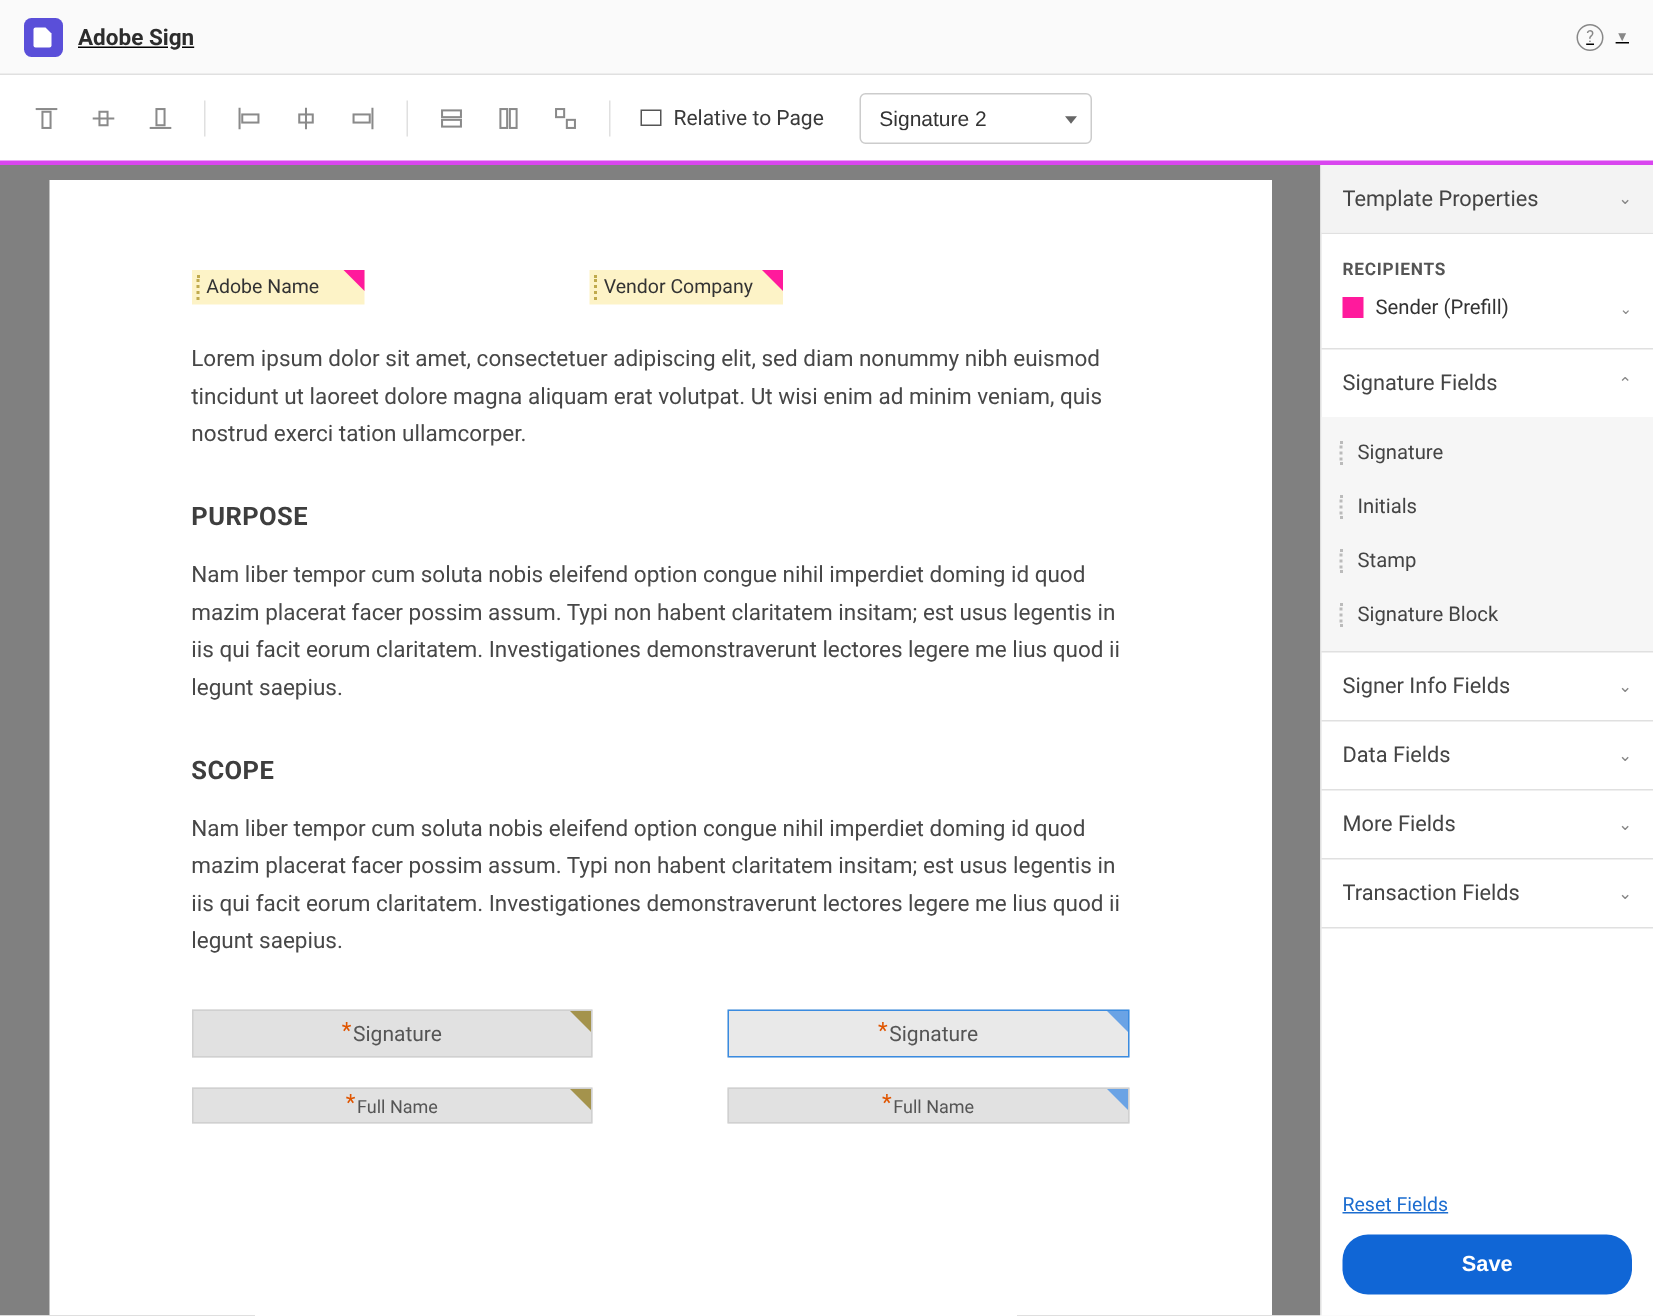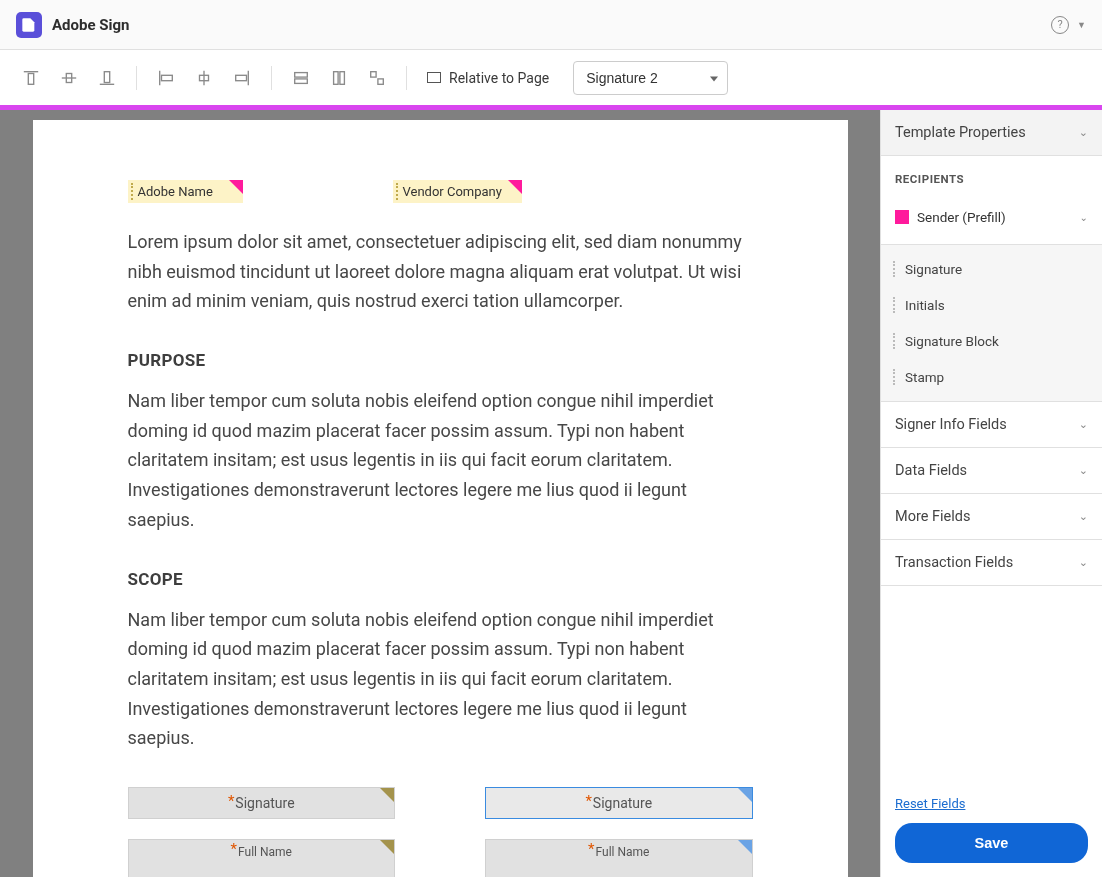--- a/index.html
+++ b/index.html
@@ -1,63 +1,63 @@
 <!DOCTYPE html>
 <html><head>
 <meta charset="utf-8">
 <style>
 * { box-sizing: border-box; margin: 0; padding: 0; }
 body { font-family: -apple-system, BlinkMacSystemFont, "Segoe UI", Roboto, Arial, sans-serif; background: #f5f5f5; width: 1102px; height: 877px; overflow: hidden; }
 
-.top-bar { height: 50px; background: #fafafa; border-bottom: 1px solid #e0e0e0; display: flex; align-items: center; padding: 0 16px; justify-content: space-between; }
+.top-bar { height: 50px; background: #fafafa; border-bottom: 1px solid #e0e0e0; display: flex; align-items: center; padding: 0 16px; justify-content: space-between; text-decoration: underline; }
 .top-bar-left { display: flex; align-items: center; gap: 10px; }
 .app-icon { width: 26px; height: 26px; background: #5a4fd9; border-radius: 5px; display: flex; align-items: center; justify-content: center; color: white; font-size: 14px; }
 .app-title { font-weight: 700; color: #2d2d2d; font-size: 15px; }
 .top-bar-right { display: flex; align-items: center; gap: 8px; color: #555; }
 .help-icon { width: 18px; height: 18px; border: 1.5px solid #888; border-radius: 50%; display: flex; align-items: center; justify-content: center; font-size: 11px; color: #888; cursor: pointer; }
 .chevron-small { font-size: 9px; color: #888; }
 
-.toolbar { height: 60px; background: #fff; border-bottom: 5px solid #d946ef; display: flex; align-items: center; padding: 0 16px; gap: 8px; }
+.toolbar { height: 60px; background: #fff; border-bottom: 3px solid #d946ef; display: flex; align-items: center; padding: 0 16px; gap: 8px; }
 .tool-btn { width: 30px; height: 30px; display: flex; align-items: center; justify-content: center; color: #8a8a8a; cursor: pointer; border-radius: 3px; }
 .tool-btn svg { width: 18px; height: 18px; stroke: #8a8a8a; fill: none; stroke-width: 1.5; }
 .tool-sep { width: 1px; height: 24px; background: #e0e0e0; margin: 0 6px; }
 .relative-label { font-size: 14px; color: #3a3a3a; display: flex; align-items: center; gap: 8px; margin-left: 6px; margin-right: 16px; }
 .rect-icon { width: 14px; height: 11px; border: 1.5px solid #555; }
 .field-select { height: 34px; border: 1px solid #ccc; border-radius: 4px; padding: 0 32px 0 12px; font-size: 14px; color: #333; background: #fff; appearance: none; position: relative; min-width: 155px; cursor: pointer; }
 .select-wrap { position: relative; }
 .select-wrap::after { content: ""; position: absolute; right: 10px; top: 50%; transform: translateY(-30%); border-left: 4px solid transparent; border-right: 4px solid transparent; border-top: 5px solid #666; pointer-events: none; }
 
 .main-area { display: flex; height: calc(877px - 110px); }
 .canvas { flex: 1; background: #808080; padding: 10px 0 0 0; overflow: hidden; display: flex; justify-content: center; }
 .page { width: 815px; background: #fff; padding: 60px 95px 40px 95px; }
 
 .tag-field { display: inline-block; position: relative; background: #fdf3c7; font-size: 13px; color: #333; padding: 4px 20px 4px 10px; min-width: 115px; margin-bottom: 24px; }
 .tag-field::before { content: ""; position: absolute; left: 3px; top: 3px; bottom: 3px; border-left: 2px dotted #c0aa4d; }
 .tag-corner-pink { position: absolute; top: 0; right: 0; width: 0; height: 0; border-top: 14px solid #ff1a9c; border-left: 14px solid transparent; }
 .tag-row { display: flex; gap: 150px; }
 
 .doc-title { font-size: 42px; font-weight: 700; color: #3e3e3e; margin-bottom: 38px; letter-spacing: -0.5px; }
 .section-head { font-size: 17px; font-weight: 700; color: #3e3e3e; margin-bottom: 16px; letter-spacing: 0.3px; }
-.body-text { font-size: 18px; color: #474747; line-height: 1.65; margin-bottom: 34px; }
+.body-text { font-size: 15px; color: #474747; line-height: 1.65; margin-bottom: 34px; }
 
 .sig-row { display: flex; gap: 90px; margin-bottom: 20px; text-align: center; }
 .sig-field { position: relative; width: 280px; height: 32px; background: #e1e1e1; border: 1px solid #d0d0d0; padding: 6px 8px; font-size: 14px; color: #555; }
 .sig-field.selected { background: #e9e9e9; border: 1.5px solid #3a8be0; }
-.sig-field.small { height: 39px; padding: 2px 8px; font-size: 12px; }
+.sig-field.small { height: 24px; padding: 2px 8px; font-size: 12px; }
 .req-star { color: #e05500; font-size: 15px; position: relative; top: -2px; margin-right: 1px; }
 .corner-olive { position: absolute; top: 0; right: 0; width: 0; height: 0; border-top: 14px solid #a4934c; border-left: 14px solid transparent; }
 .corner-blue { position: absolute; top: 0; right: 0; width: 0; height: 0; border-top: 14px solid #6aa3e5; border-left: 14px solid transparent; }
 
 .side-panel { width: 222px; background: #fff; border-left: 1px solid #e0e0e0; display: flex; flex-direction: column; }
 .panel-section { border-bottom: 1px solid #e0e0e0; }
 .panel-header { padding: 14px 14px; font-size: 14.5px; font-weight: 400; color: #444; display: flex; justify-content: space-between; align-items: center; cursor: pointer; }
 .panel-header.muted { background: #f3f3f3; }
 .panel-header .chev { font-size: 11px; color: #888; }
 .recipients-block { padding: 0 14px 16px 14px; }
-.recip-label { font-size: 11.5px; font-weight: 700; color: #555; letter-spacing: 0.5px; margin-bottom: 22px; }
+.recip-label { font-size: 11.5px; font-weight: 700; color: #555; letter-spacing: 0.5px; margin-bottom: 10px; }
 .recip-row { display: flex; align-items: flex-start; gap: 8px; }
 .recip-swatch { width: 14px; height: 14px; background: #ff1a9c; margin-top: 2px; flex-shrink: 0; }
 .recip-text { font-size: 13.5px; color: #333; line-height: 1.45; flex: 1; }
 .recip-caret { font-size: 10px; color: #888; margin-top: 4px; }
 
 .field-list { background: #f6f6f6; padding: 6px 0; }
 .field-item { padding: 10px 14px 10px 24px; font-size: 13.5px; color: #444; cursor: pointer; position: relative; }
 .field-item::before { content: ""; position: absolute; left: 12px; top: 10px; bottom: 10px; border-left: 2px dotted #bbb; }
 
 .panel-footer { margin-top: auto; padding: 14px; }
@@ -204,25 +204,29 @@
       <div class="recipients-block" style="padding-top:16px">
         <div class="recip-label">RECIPIENTS</div>
         <div class="recip-row">
           <div class="recip-swatch"></div>
           <div class="recip-text">Sender (Prefill)</div>
           <div class="recip-caret">⌄</div>
         </div>
       </div>
     </div>
     <div class="panel-section">
+      <div class="panel-header">
+        <span>Signature Fields</span>
+        <span class="chev">⌃</span>
+      </div>
       <div class="field-list">
         <div class="field-item">Signature</div>
         <div class="field-item">Initials</div>
+        <div class="field-item">Stamp</div>
         <div class="field-item">Signature Block</div>
-        <div class="field-item">Stamp</div>
       </div>
     </div>
     <div class="panel-section">
       <div class="panel-header">
         <span>Signer Info Fields</span>
         <span class="chev">⌄</span>
       </div>
     </div>
     <div class="panel-section">
       <div class="panel-header">

